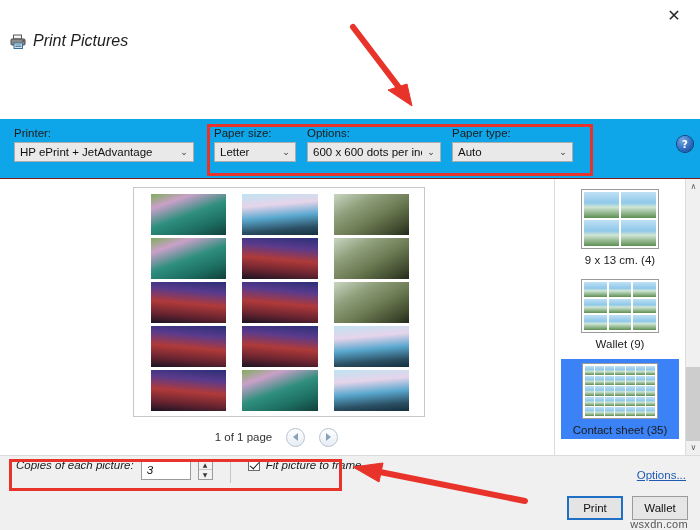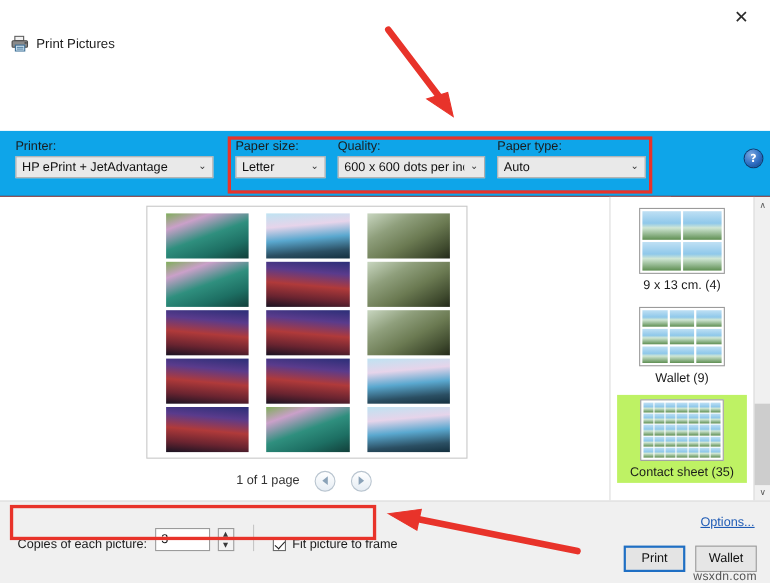--- a/index.html
+++ b/index.html
@@ -11,21 +11,21 @@
     -webkit-font-smoothing:antialiased;
   }
   .wrap{position:absolute;inset:0;}
 
   
   .titlebar{position:absolute;left:0;top:0;width:700px;height:64px;background:#ffffff;}
   .closebtn{position:absolute;right:6px;top:2px;width:40px;height:28px;
     display:flex;align-items:center;justify-content:center;font-size:16px;color:#2b2b2b;
     font-family:"DejaVu Sans",sans-serif;line-height:1;}
   .apptitle{position:absolute;left:10px;top:32px;display:flex;align-items:center;gap:7px;}
-  .apptitle .label{font-size:12px;color:#1d1d1d;}
+  .apptitle .label{font-size:16px;color:#1d1d1d;font-style:italic;}
   .printer-glyph{width:16px;height:15px;position:relative;display:block;}
 
   
   .banner{position:absolute;left:0;top:64px;width:700px;height:54px;
      background:#dee8f2;border-bottom:1px solid #cbd8e6;}
   .banner .q{position:absolute;left:38px;top:16px;font-size:14.5px;color:#2b3f5c;}
 
   
   .optstrip{position:absolute;left:0;top:119px;width:700px;height:59px;background:#0ea5e9;
      border-bottom:1px solid #7f1d1d;padding-left:48px;}
@@ -59,36 +59,36 @@
      background:linear-gradient(#ffffff,#e6edf4);display:flex;align-items:center;justify-content:center;}
   .tri{width:0;height:0;border-top:4px solid transparent;border-bottom:4px solid transparent;}
   .tri.l{border-right:5px solid #8aa2b8;}
   .tri.r{border-left:5px solid #8aa2b8;}
 
   
   .layouts{position:absolute;left:554px;top:0;width:130px;height:276px;background:#fff;
      border-left:1px solid #dcdcdc;}
   .litem{width:118px;margin:6px auto 0;display:flex;flex-direction:column;align-items:center;
      padding:4px 0 3px;box-sizing:border-box;}
-  .litem.sel{background:#bef264;}
+  .litem.sel{background:#3b82f6;}
   .lname{font-size:11.5px;color:#1b1b1b;margin-top:5px;white-space:nowrap;}
   .lthumb{border:1px solid #9b9b9b;background:#fff;display:grid;padding:2px;box-sizing:border-box;}
   .cell{background:linear-gradient(#bfe0f4 0%,#8fc8ea 42%,#cfe6d4 58%,#5f8f53 100%);}
 
   
   .sb{position:absolute;left:685px;top:0;width:15px;height:276px;background:#f0f0f0;
      border-left:1px solid #dcdcdc;}
   .sbbtn{width:15px;height:15px;display:flex;align-items:center;justify-content:center;
      font-size:8px;color:#5a5a5a;font-family:"DejaVu Sans",sans-serif;}
   .sbthumb{position:absolute;left:0;width:15px;height:74px;top:188px;background:#cdcdcd;}
 
   
   .footer{position:absolute;left:0;top:455px;width:700px;height:75px;background:#f0f0f0;
       border-top:1px solid #dcdcdc;}
-  .copies{position:absolute;left:16px;top:21px;display:flex;align-items:flex-end;gap:7px;}
+  .copies{position:absolute;left:16px;top:3px;display:flex;align-items:flex-start;gap:7px;font-style:italic;}
   .copies .lab{font-size:11.5px;color:#1b1b1b;}
   .spinwrap{display:flex;align-items:stretch;height:21px;}
   .numin{width:50px;height:21px;border:1px solid #9b9b9b;background:#fff;box-sizing:border-box;
       display:flex;align-items:center;padding-left:5px;font-size:11.5px;color:#101010;}
   .spin{width:15px;height:21px;border:1px solid #9b9b9b;border-left:none;background:#f3f3f3;
       display:flex;flex-direction:column;box-sizing:border-box;margin-left:7px;border-left:1px solid #9b9b9b;}
   .spin div{flex:1;display:flex;align-items:center;justify-content:center;font-size:6px;color:#3a3a3a;
       font-family:"DejaVu Sans",sans-serif;}
   .spin div:first-child{border-bottom:1px solid #c9c9c9;}
   .sep{width:1px;height:24px;background:#c6c6c6;margin:0 10px;}
@@ -148,30 +148,30 @@
 
     <div class="fld" style="left:214px;top:8px;width:82px;">
       <span class="lab">Paper size:</span>
       <div class="combo" style="width:82px;">
         <span class="val">Letter</span>
         <span class="arw">⌄</span>
       </div>
     </div>
 
     <div class="fld" style="left:307px;top:8px;width:134px;">
-      <span class="lab">Quality:</span>
+      <span class="lab">Options:</span>
       <div class="combo" style="width:134px;">
         <span class="val">600 x 600 dots per inch</span>
         <span class="arw">⌄</span>
       </div>
     </div>
 
     <div class="fld" style="left:452px;top:8px;width:135px;">
       <span class="lab">Paper type:</span>
-      <div class="combo" style="width:135px;gap:42px;">
+      <div class="combo" style="width:121px;gap:42px;">
         <span class="val">Auto</span>
         <span class="arw">⌄</span>
       </div>
     </div>
   </div>
 
   <div class="helpicon">?</div>
 
   <div class="main">
 

